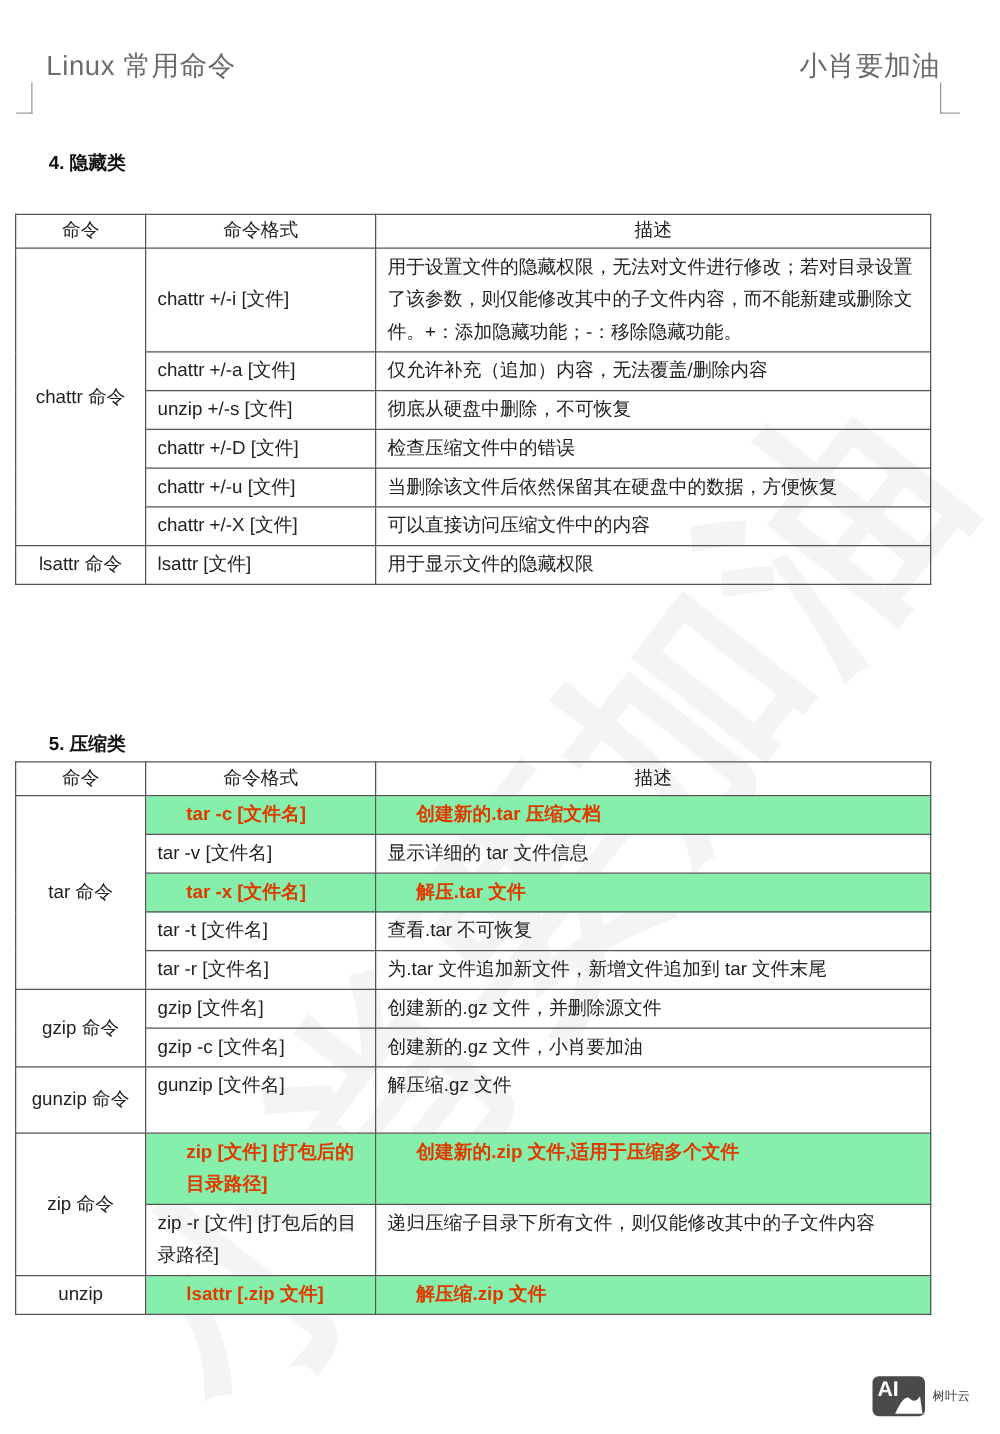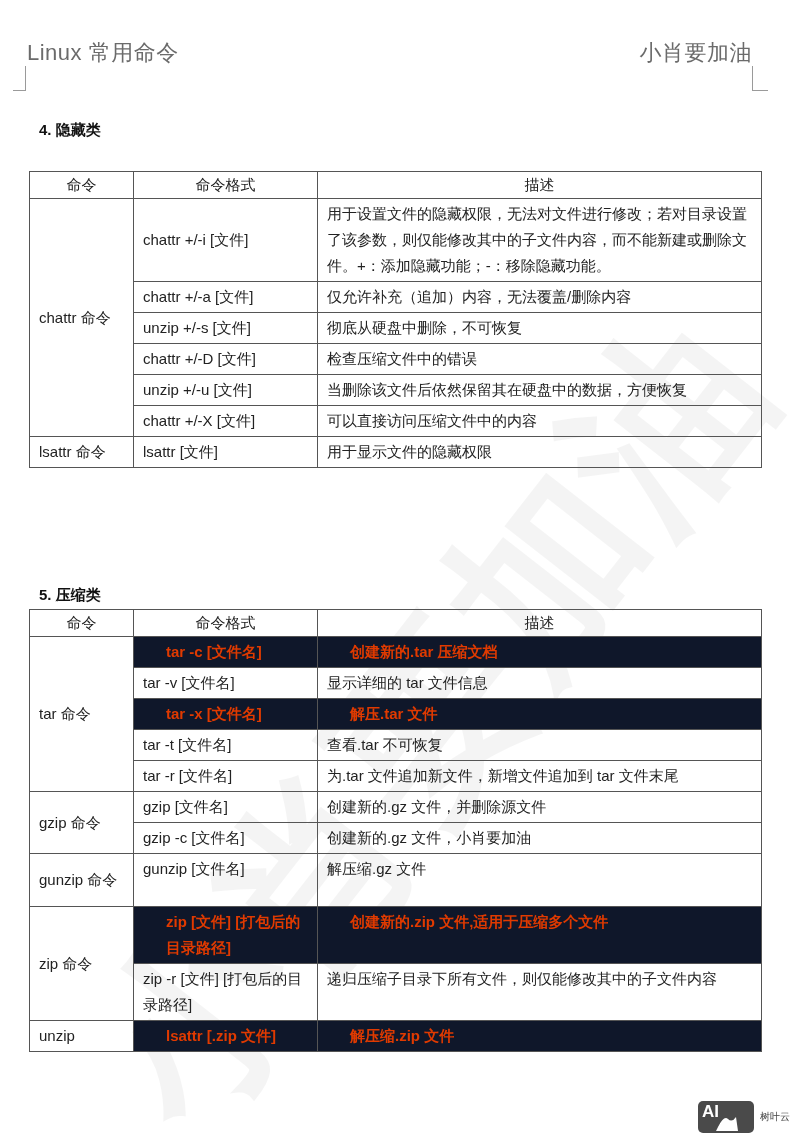--- a/index.html
+++ b/index.html
@@ -5,54 +5,54 @@
   html, body { margin: 0; padding: 0; }
   body {
     width: 800px; height: 1147px; position: relative; overflow: hidden;
     background: #ffffff;
     font-family: "Liberation Sans", "DejaVu Sans", sans-serif;
     color: #222;
   }
   .header-left, .header-right {
     position: absolute; top: 38px; font-size: 22px; color: #6b6b6b; letter-spacing: 0.5px;
   }
-  .header-left { left: 27px; }
+  .header-left { left: 37px; }
   .header-right { right: 48px; }
   .corner { position: absolute; border-color: #9a9a9a; border-style: solid; }
   .corner.left { left: 13px; top: 66px; width: 12px; height: 24px; border-width: 0 1px 1px 0; }
   .corner.right { left: 752px; top: 66px; width: 15px; height: 24px; border-width: 0 0 1px 1px; }
 
   .section-title { position: absolute; left: 39px; font-size: 15px; font-weight: bold; color: #111; }
   .sec4 { top: 121px; }
   .sec5 { top: 586px; text-align: right; }
 
   table.cmd {
-    position: absolute; left: 29px; width: 733px;
+    position: absolute; left: 12px; width: 733px;
     border-collapse: collapse; font-size: 15px; color: #222; table-layout: fixed;
   }
   table.cmd td, table.cmd th {
     border: 1px solid #555; padding: 2px 9px; line-height: 26px; vertical-align: top; font-weight: normal;
   }
   table.cmd th { text-align: center; line-height: 22px; padding: 2px 9px; }
-  table.cmd td.c-cmd { text-align: left; vertical-align: middle; }
+  table.cmd td.c-cmd { text-align: center; vertical-align: middle; }
   table.cmd col.c1 { width: 104px; }
   table.cmd col.c2 { width: 184px; }
   .t1 { top: 171px; }
   .t2 { top: 609px; }
-  tr.hl td.hlcell { background: #0f172a; color: #e03a00; font-weight: bold; padding-left: 32px; }
+  tr.hl td.hlcell { background: #86efac; color: #e03a00; font-weight: bold; padding-left: 32px; }
   .tall td { height: 48px; }
 
   .watermark {
     position: absolute; left: 60px; top: 420px; font-size: 190px; color: rgba(0,0,0,0.045);
     transform: rotate(-52deg); transform-origin: left top; white-space: nowrap; font-weight: bold;
     pointer-events: none; top: 1020px; left: 40px;
   }
   .logo { position: absolute; left: 698px; top: 1101px; display: flex; align-items: center; }
   .logo-box {
-    width: 56px; height: 32px; background: #4a4a4a; border-radius: 5px; position: relative; overflow: hidden;
+    width: 42px; height: 32px; background: #4a4a4a; border-radius: 5px; position: relative; overflow: hidden;
   }
   .logo-box .ai { position: absolute; left: 4px; top: 1px; color: #fff; font-weight: bold; font-size: 17px; }
   .logo-text { margin-left: 6px; font-size: 10px; color: #444; }
 </style>
 </head>
 <body>
 
 <div class="watermark">小肖要加油</div>
 
 <div class="header-left">Linux 常用命令</div>
@@ -85,21 +85,21 @@
   </tr>
   <tr>
     <td>unzip +/-s [文件]</td>
     <td>彻底从硬盘中删除，不可恢复</td>
   </tr>
   <tr>
     <td>chattr +/-D [文件]</td>
     <td>检查压缩文件中的错误</td>
   </tr>
   <tr>
-    <td>unzip +/-u [文件]</td>
+    <td>chattr +/-u [文件]</td>
     <td>当删除该文件后依然保留其在硬盘中的数据，方便恢复</td>
   </tr>
   <tr>
     <td>chattr +/-X [文件]</td>
     <td>可以直接访问压缩文件中的内容</td>
   </tr>
   <tr>
     <td class="c-cmd">lsattr 命令</td>
     <td>lsattr [文件]</td>
     <td>用于显示文件的隐藏权限</td>

